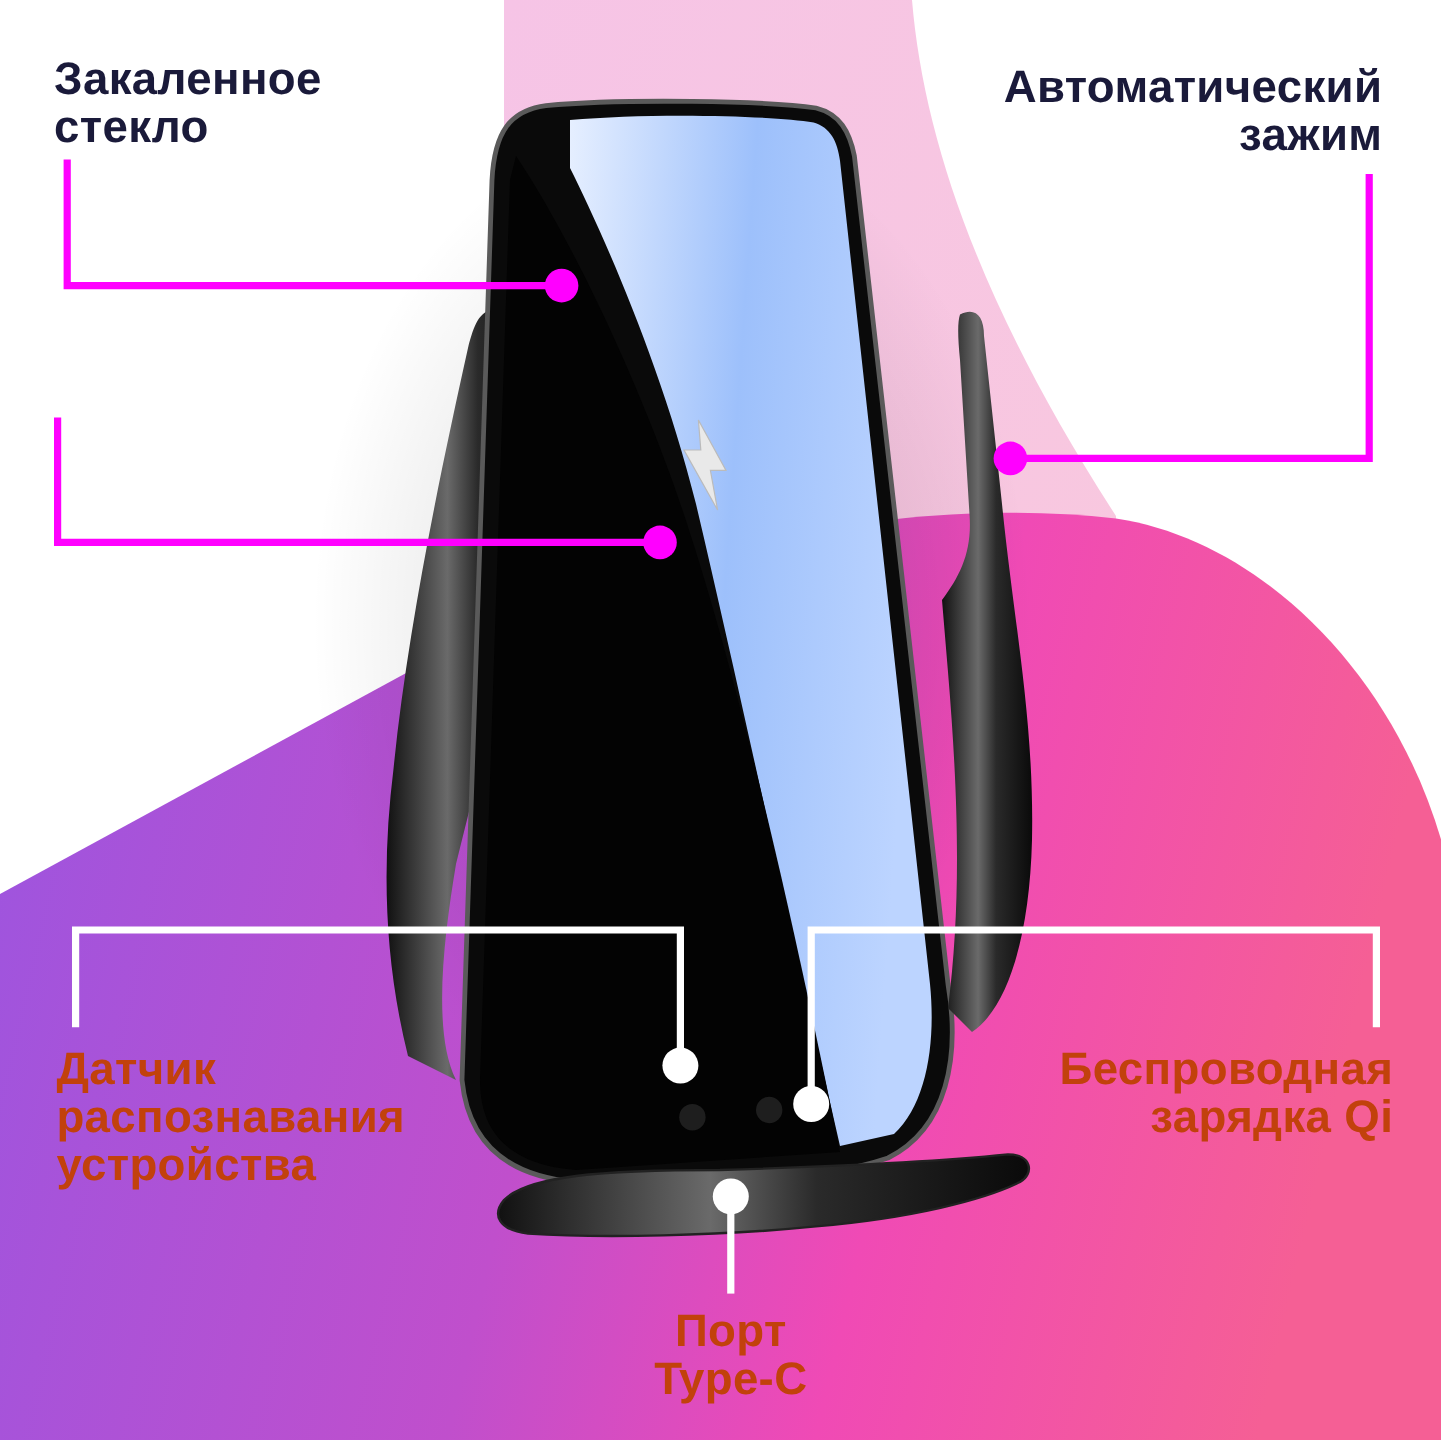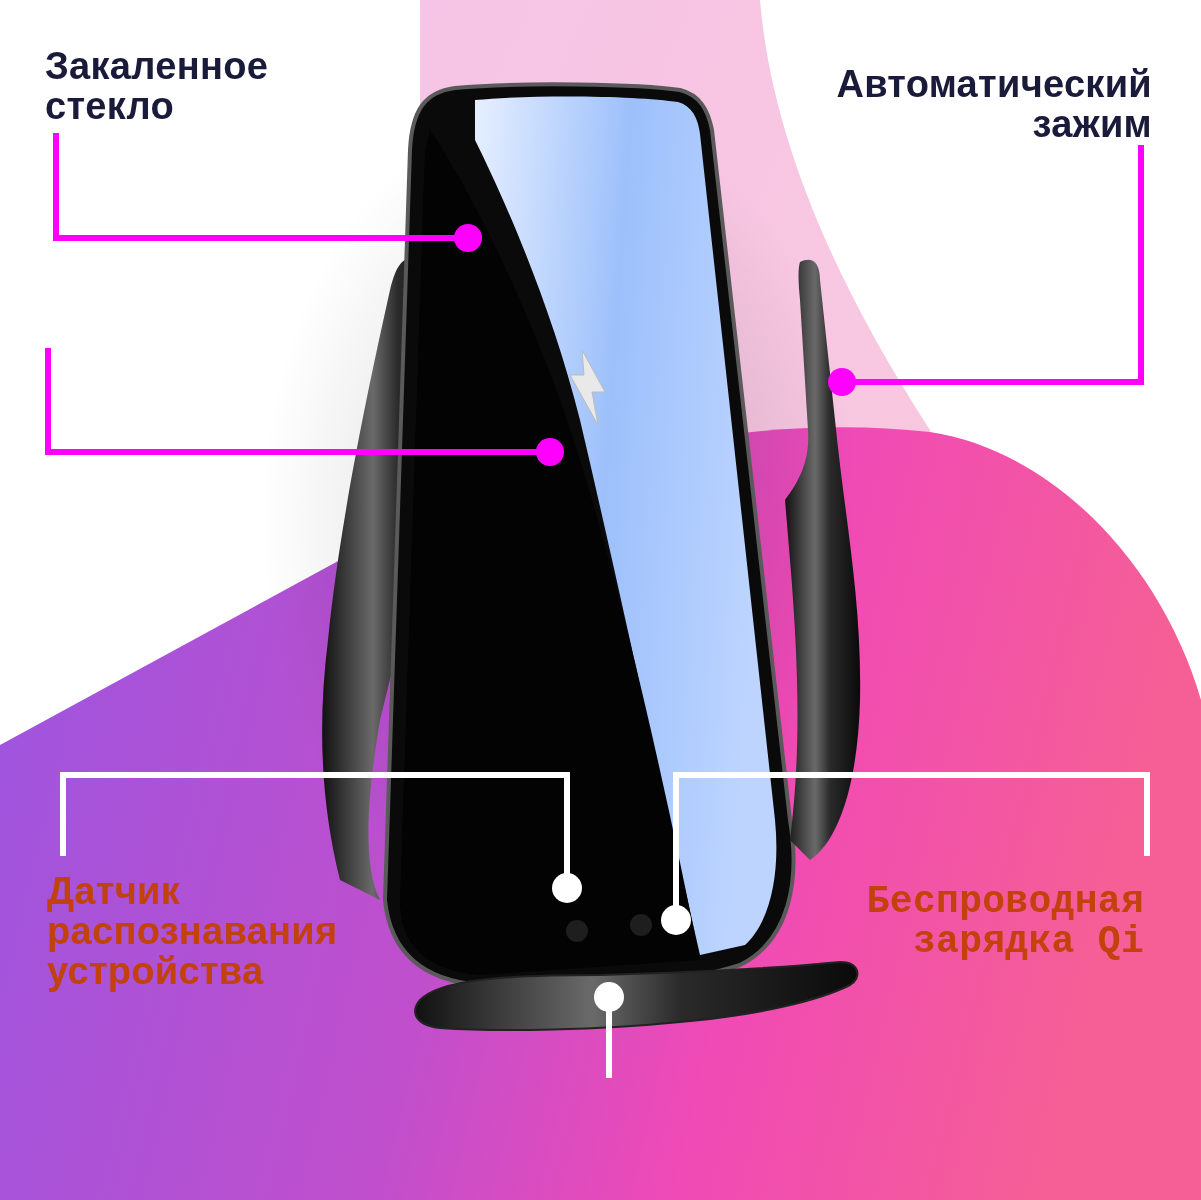--- a/index.html
+++ b/index.html
@@ -2,21 +2,21 @@
 <html><head>
 <meta charset="utf-8">
 <style>
   html, body { margin:0; padding:0; }
   body { width:1201px; height:1200px; overflow:hidden; position:relative; background:#ffffff; font-family:"Liberation Sans", "DejaVu Sans", sans-serif; }
   .stage { position:absolute; left:0; top:0; width:1201px; height:1102px; }
   .bg-svg { position:absolute; left:0; top:0; }
   .label { position:absolute; font-weight:700; font-size:38px; line-height:40px; letter-spacing:0.3px; white-space:pre-line; }
   .label.dark { color:#1a1a3a; }
   .label.light { color:#c2410c; }
-  .label.right { text-align:right;margin-top:11px; }
+  .label.right { text-align:right; }
   .label.center { text-align:center; }
   .overlay-svg { position:absolute; left:0; top:0; pointer-events:none; }
 </style>
 </head>
 <body>
 
 <div class="stage">
 
   <svg class="bg-svg" width="1201" height="1200" viewBox="0 0 1201 1200">
     <defs>
@@ -92,16 +92,18 @@
     <circle cx="609" cy="997" r="15" fill="#ffffff"></circle>
   </svg>
 
   <div class="label dark" style="left:45px; top:46px;">Закаленное
 стекло</div>
   <div class="label dark right" style="right:49px; top:53px;">Автоматический
 зажим</div>
   <div class="label light" style="left:47px; top:871px;">Датчик
 распознавания
 устройства</div>
-  <div class="label light right" style="right:57px; top:871px;font-family:Liberation Mono, monospace;">Беспроводная
+  <div class="label light right" style="right:40px; top:871px;">Беспроводная
 зарядка Qi</div>
+  <div class="label light center" style="left:509px; width:200px; top:1090px;">Порт
+Type-C</div>
 
 </div>
 
 </body></html>

